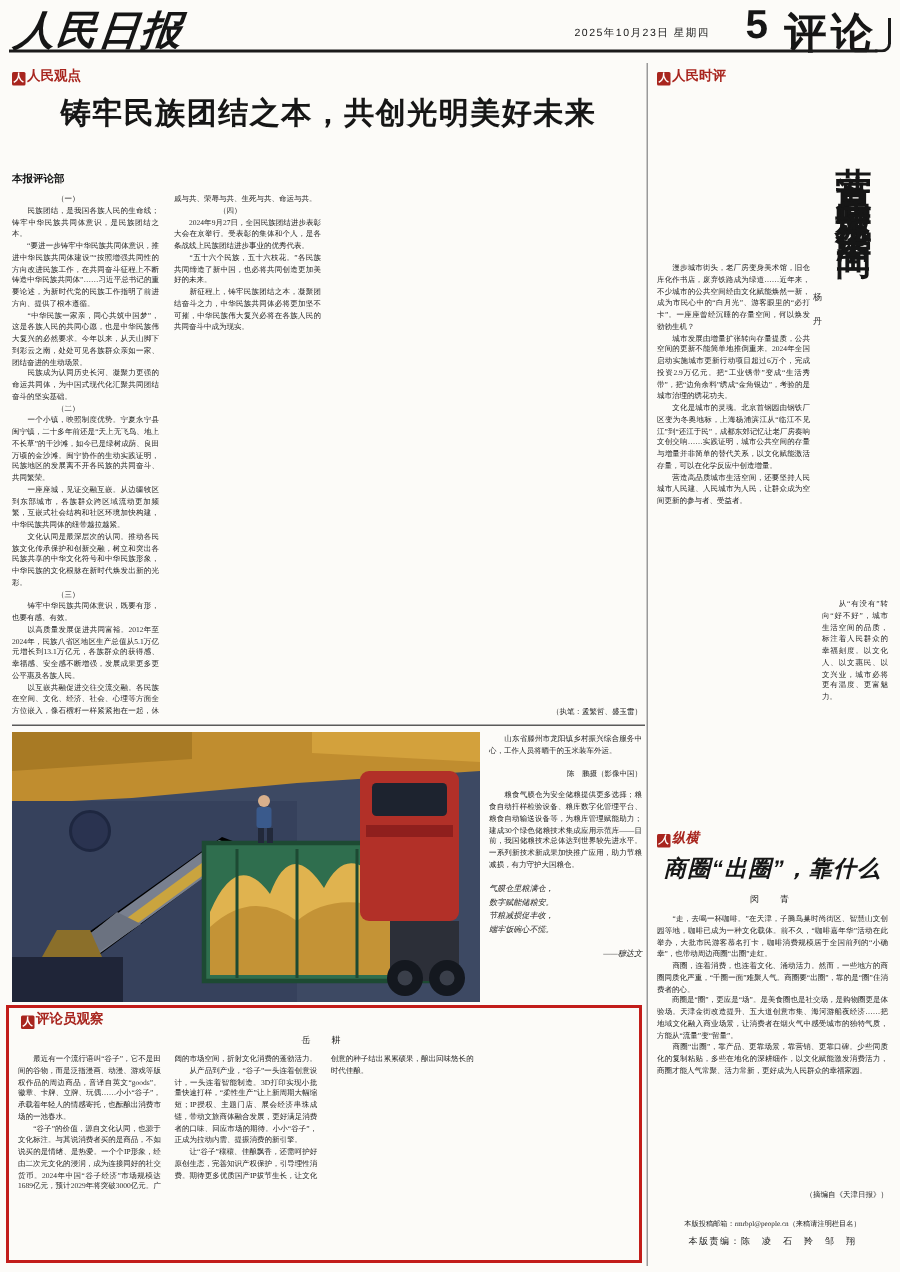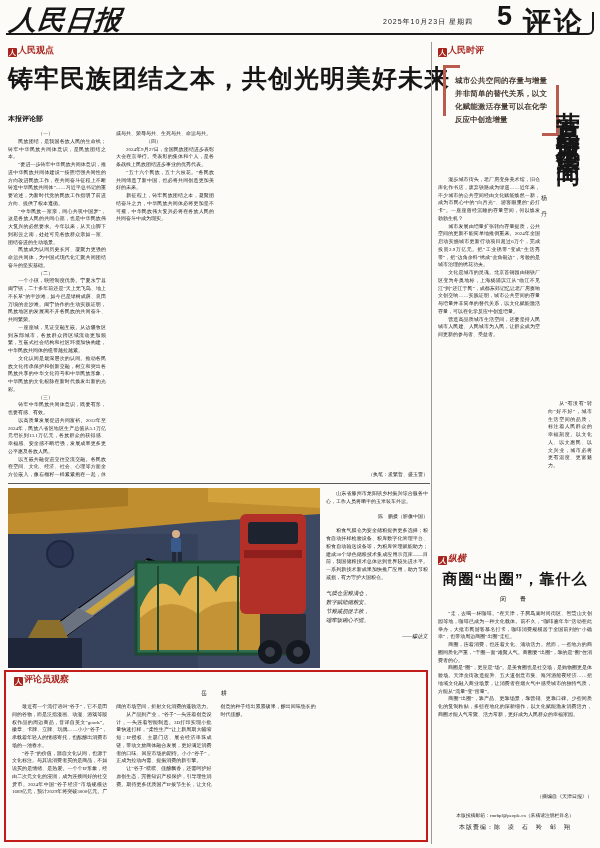--- a/index.html
+++ b/index.html
@@ -26,21 +26,21 @@
   .hdr-rule{left:6px;top:33px;width:579px;height:2px;background:#1b1b1b;}
   .hdr-corner{left:583px;top:12px;width:9px;height:21px;
     border-right:2px solid #1b1b1b;border-bottom:2px solid #1b1b1b;border-bottom-right-radius:6px;}
   
   .sec-label{display:flex;align-items:flex-end;gap:1px;color:var(--accent-red);
     font-weight:bold;font-size:9px;font-family:"Liberation Sans",sans-serif;}
   .sec-icon{display:inline-block;width:9px;height:9px;background:var(--accent-red);
     color:#fff;font-size:7px;line-height:9px;text-align:center;border-radius:1px;flex:0 0 auto;}
   
   .lead-label{left:8px;top:44px;}
-  .lead-headline{left:8px;top:62px;width:422px;text-align:center;font-size:25px;font-weight:bold;
+  .lead-headline{left:8px;top:62px;width:422px;text-align:center;font-size:20px;font-weight:bold;
     font-family:"Liberation Sans","DejaVu Sans",sans-serif;letter-spacing:1px;white-space:nowrap;}
   .lead-byline{left:8px;top:114px;width:392px;text-align:left;font-size:7px;font-weight:bold;}
   .micro{font-size:5px;line-height:1.55;text-align:justify;white-space:pre-line;color:#242424;}
   .lead-body{left:8px;top:130px;width:422px;height:350px;column-count:4;column-gap:10px;
     column-fill:auto;overflow:hidden;}
   .lead-credit{left:280px;top:471px;width:148px;text-align:right;font-size:5px;color:#242424;}
   .lead-endrule{left:8px;top:483px;width:422px;height:1px;background:var(--rule);}
   
   .photo{left:8px;top:488px;width:312px;height:180px;display:block;}
   .photo-col{left:326px;top:490px;width:102px;display:flex;flex-direction:column;gap:7px;}
@@ -65,21 +65,21 @@
     border-left:3px solid var(--bracket);border-top:3px solid var(--bracket);}
   .quote-box::after{content:"";position:absolute;right:-5px;bottom:-3px;width:14px;height:48px;
     border-right:3px solid var(--bracket);border-bottom:3px solid var(--bracket);}
   .ps-body1{left:438px;top:176px;width:102px;height:364px;overflow:hidden;}
   .ps-vhead{left:552px;top:92px;height:300px;writing-mode:vertical-rl;font-size:24px;font-weight:bold;
     letter-spacing:5px;font-family:"Liberation Sans","DejaVu Sans",sans-serif;}
   .ps-vbyline{left:539px;top:190px;writing-mode:vertical-rl;font-size:6px;letter-spacing:5px;color:#333;}
   .ps-body2{left:548px;top:400px;width:44px;height:140px;overflow:hidden;}
   .zh-label{left:438px;top:552px;font-style:italic;}
   .zh-headline{left:436px;top:570px;width:158px;text-align:center;font-size:15px;font-weight:bold;
-    font-family:"Liberation Sans","DejaVu Sans",sans-serif;letter-spacing:1px;}
+    font-family:"Liberation Sans","DejaVu Sans",sans-serif;letter-spacing:1px;font-style:italic;}
   .zh-byline{left:436px;top:595px;width:158px;text-align:center;font-size:6px;letter-spacing:4px;}
   .zh-body{left:438px;top:610px;width:154px;height:180px;overflow:hidden;}
   .zh-source{left:438px;top:793px;width:154px;text-align:right;font-size:5px;color:#242424;}
   .footer-email{left:436px;top:812px;width:158px;text-align:center;font-size:4.8px;color:#242424;}
   .footer-editors{left:436px;top:823px;width:158px;text-align:center;font-size:6px;letter-spacing:1px;color:#242424;}
 </style>
 </head>
 <body>
 
 <div id="page">
@@ -177,21 +177,20 @@
 　　从产品到产业，“谷子”一头连着创意设计，一头连着智能制造。3D打印实现小批量快速打样，“柔性生产”让上新周期大幅缩短；IP授权、主题门店、展会经济串珠成链，带动文旅商体融合发展，更好满足消费者的口味、回应市场的期待。小小“谷子”，正成为拉动内需、提振消费的新引擎。
 　　让“谷子”穰穰、佳酿飘香，还需呵护好原创生态，完善知识产权保护，引导理性消费。期待更多优质国产IP拔节生长，让文化创意的种子结出累累硕果，酿出回味悠长的时代佳酿。</div>
   </div>
 
   <div class="abs v-rule"></div>
 
   <div class="abs sec-label ps-label">
     <span class="sec-icon">人</span>
     <span>人民时评</span>
   </div>
-  <div class="abs quote-box">城市公共空间的存量与增量并非简单的替代关系，以文化赋能激活存量可以在化学反应中创造增量</div>
   <div class="abs micro ps-body1">　　漫步城市街头，老厂房变身美术馆，旧仓库化作书店，废弃铁路成为绿道……近年来，不少城市的公共空间经由文化赋能焕然一新，成为市民心中的“白月光”、游客眼里的“必打卡”。一座座曾经沉睡的存量空间，何以焕发勃勃生机？
 　　城市发展由增量扩张转向存量提质，公共空间的更新不能简单地推倒重来。2024年全国启动实施城市更新行动项目超过6万个，完成投资2.9万亿元。把“工业锈带”变成“生活秀带”，把“边角余料”绣成“金角银边”，考验的是城市治理的绣花功夫。
 　　文化是城市的灵魂。北京首钢园由钢铁厂区变为冬奥地标，上海杨浦滨江从“临江不见江”到“还江于民”，成都东郊记忆让老厂房奏响文创交响……实践证明，城市公共空间的存量与增量并非简单的替代关系，以文化赋能激活存量，可以在化学反应中创造增量。
 　　营造高品质城市生活空间，还要坚持人民城市人民建、人民城市为人民，让群众成为空间更新的参与者、受益者。</div>
   <div class="abs ps-vhead">营造高品质城市生活空间</div>
   <div class="abs ps-vbyline">杨　丹</div>
   <div class="abs micro ps-body2">　　从“有没有”转向“好不好”，城市生活空间的品质，标注着人民群众的幸福刻度。以文化人、以文惠民、以文兴业，城市必将更有温度、更富魅力。</div>
 
   <div class="abs sec-label zh-label">
     <span class="sec-icon">人</span>

